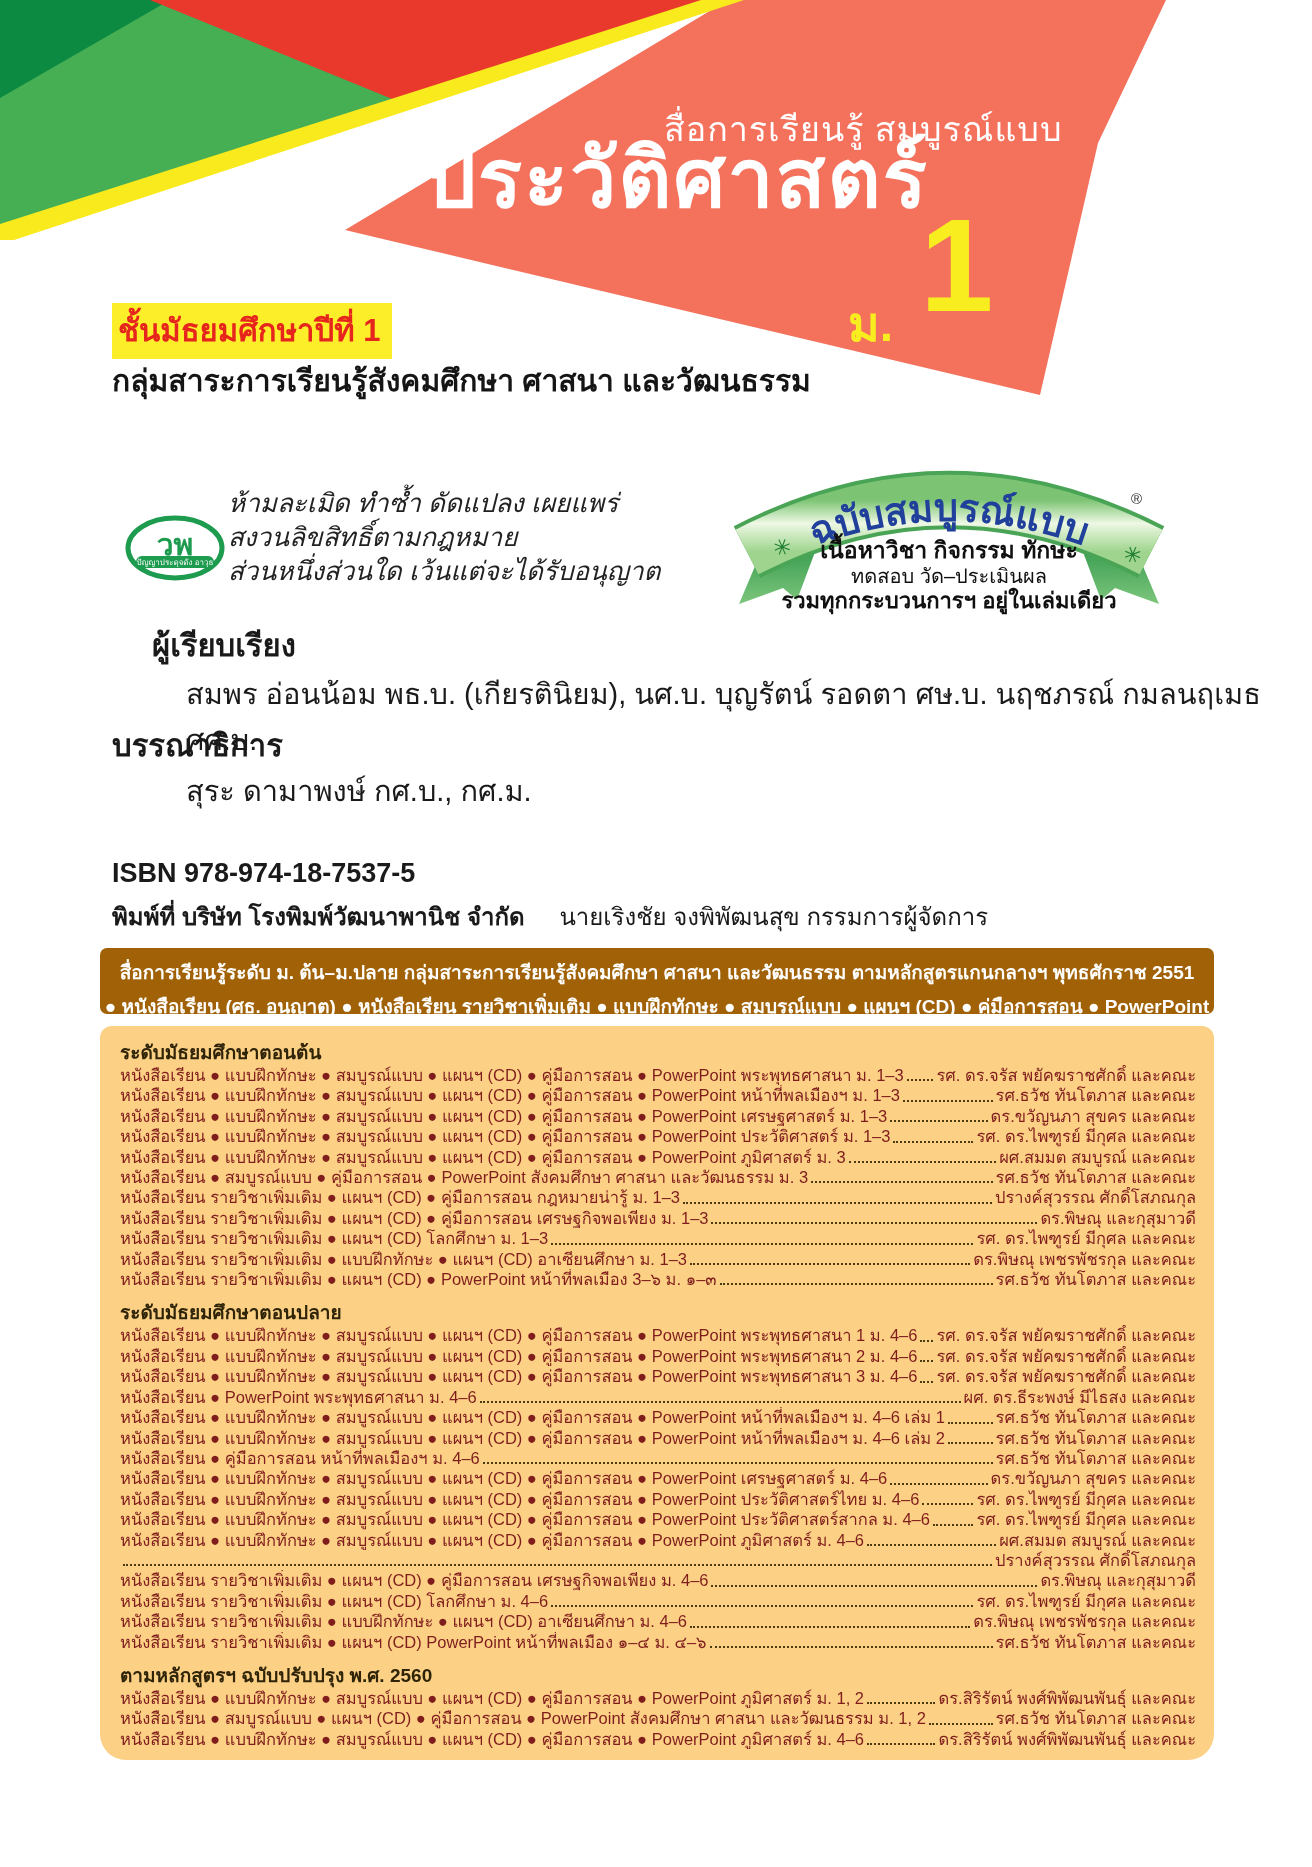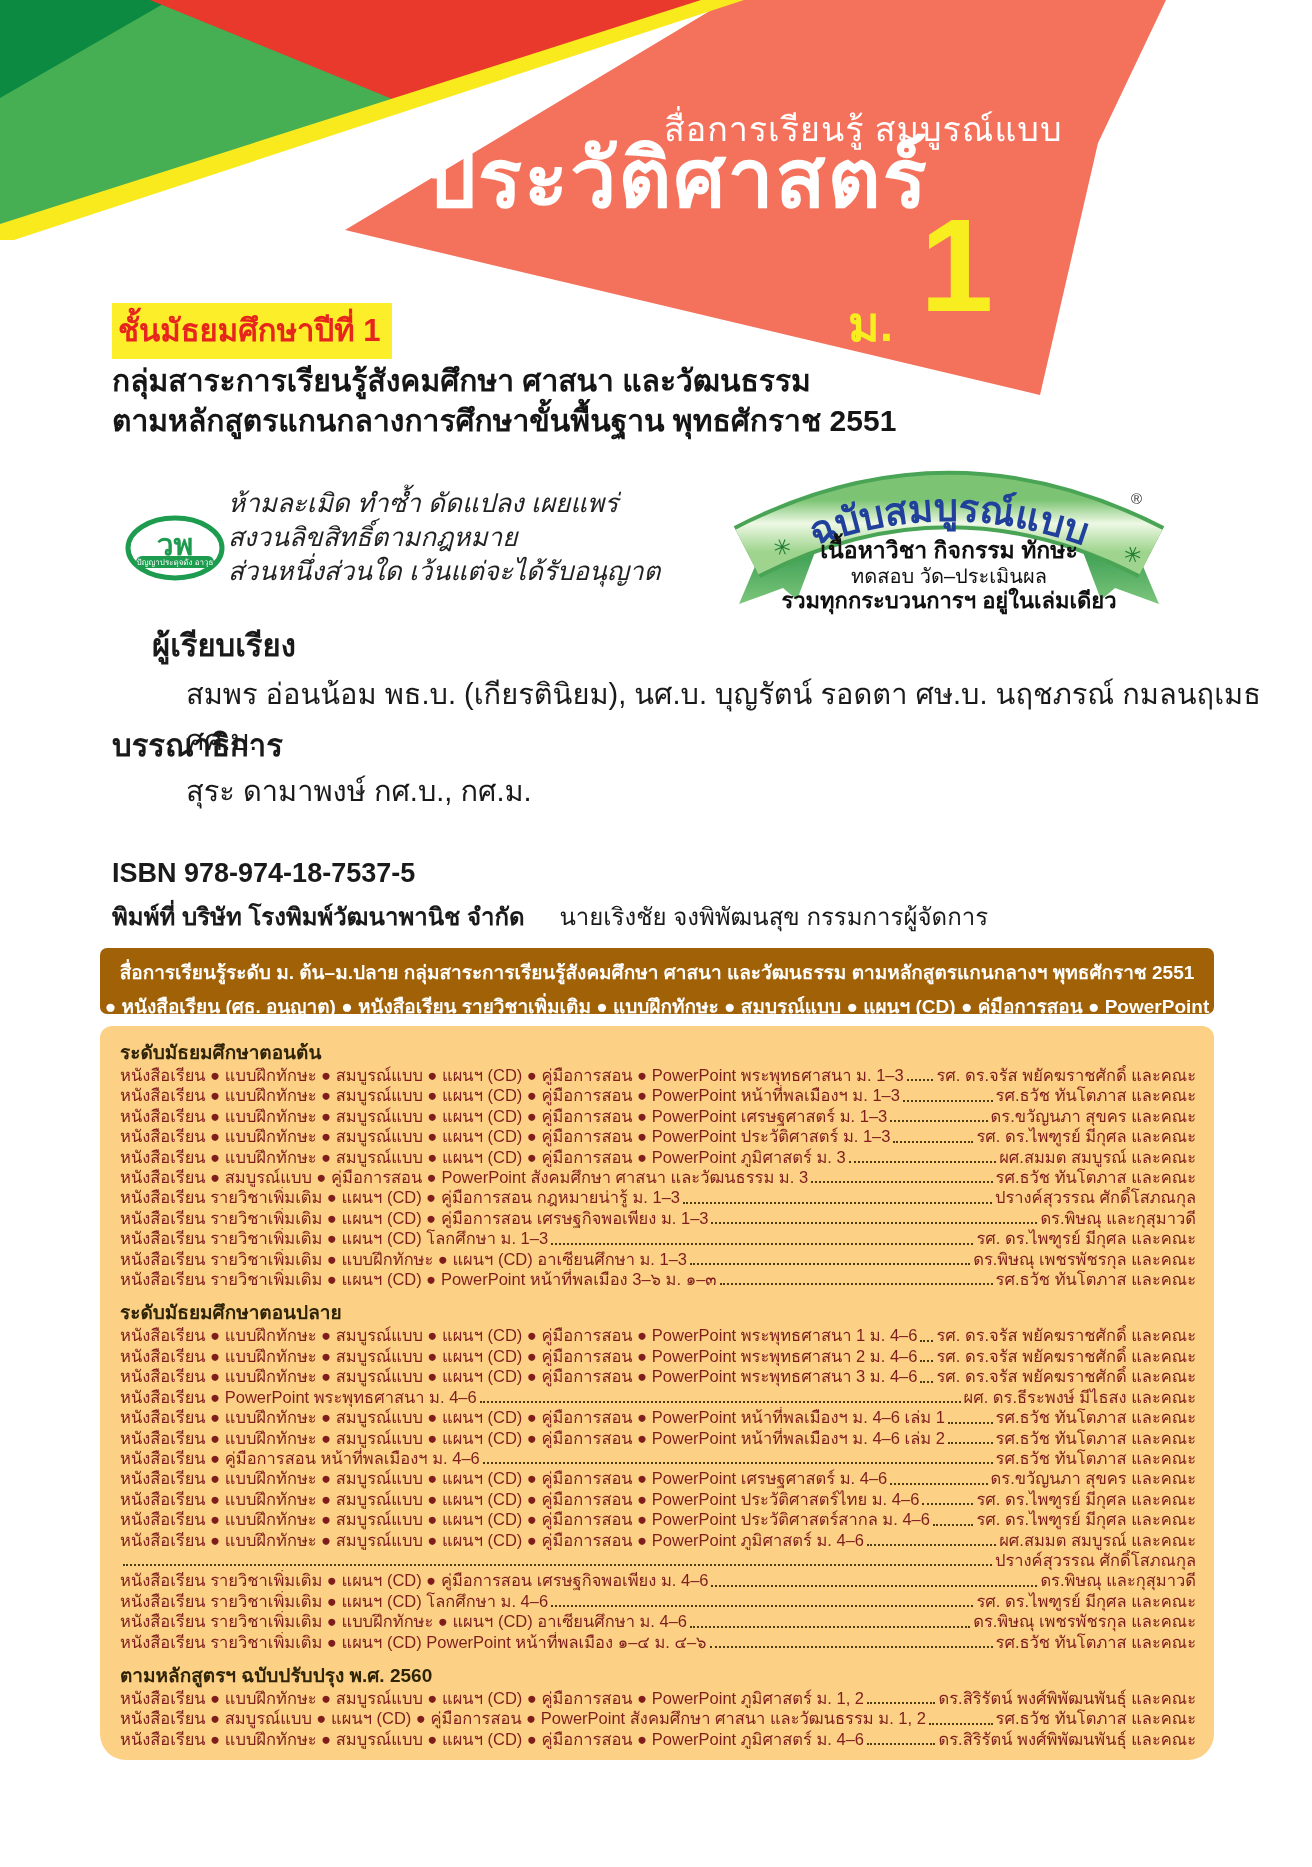--- a/index.html
+++ b/index.html
@@ -86,21 +86,20 @@
     <div class="shape shape-yellow"></div>
   </div>
 
   <div class="abs series-label">สื่อการเรียนรู้ สมบูรณ์แบบ</div>
   <div class="abs main-title">ประวัติศาสตร์</div>
   <div class="abs grade-m">ม.</div>
   <div class="abs grade-1">1</div>
 
   <div class="abs grade-line">ชั้นมัธยมศึกษาปีที่ 1</div>
   <div class="abs subject-group">กลุ่มสาระการเรียนรู้สังคมศึกษา ศาสนา และวัฒนธรรม</div>
-  <div class="abs curriculum">ตามหลักสูตรแกนกลางการศึกษาขั้นพื้นฐาน พุทธศักราช 2551</div>
 
   <div class="abs logo">
     <svg width="102" height="72" viewBox="0 0 102 72">
       <ellipse cx="51" cy="34" rx="47" ry="30" fill="#ffffff" stroke="#1d9b4f" stroke-width="5"></ellipse>
       <text x="51" y="41" text-anchor="middle" font-size="30" font-weight="bold" fill="#1d9b4f">วพ</text>
       <rect x="12" y="42" width="78" height="12" rx="6" fill="#1d9b4f"></rect>
       <text x="51" y="51" text-anchor="middle" font-size="8" fill="#ffffff">ปัญญาประดุจดัง อาวุธ</text>
     </svg>
   </div>
 

